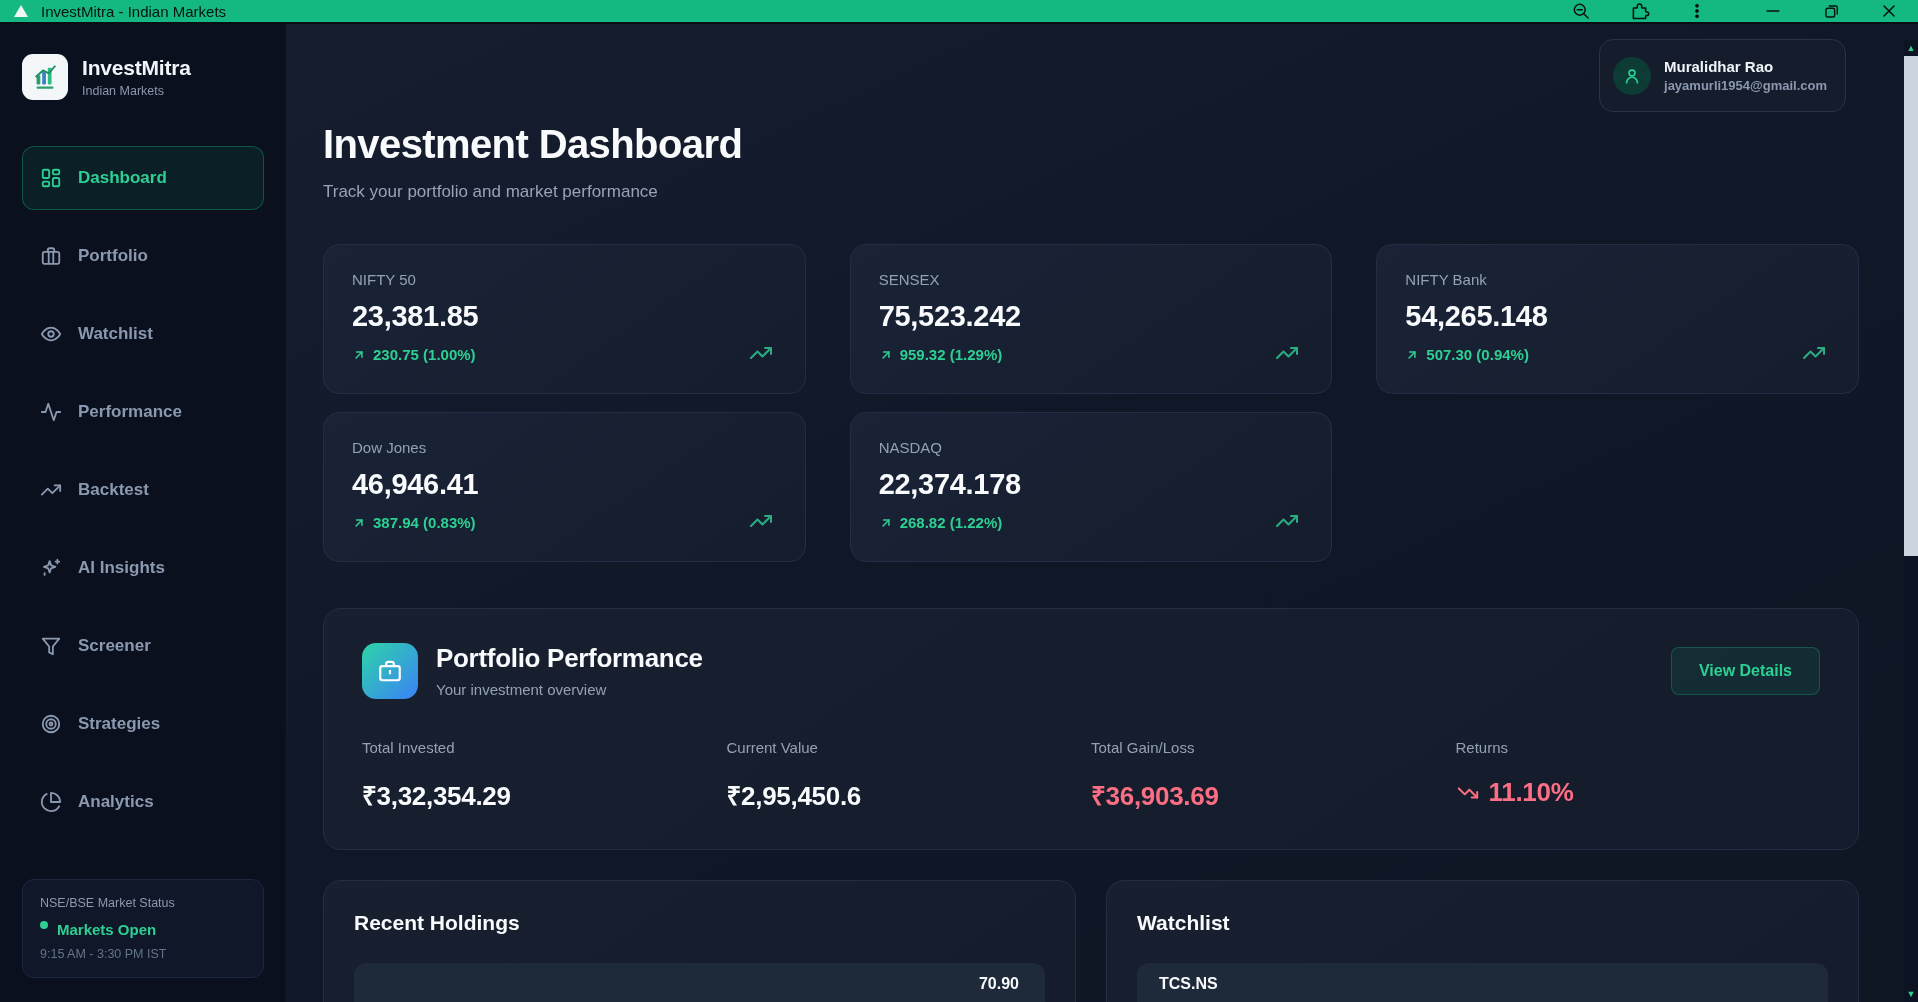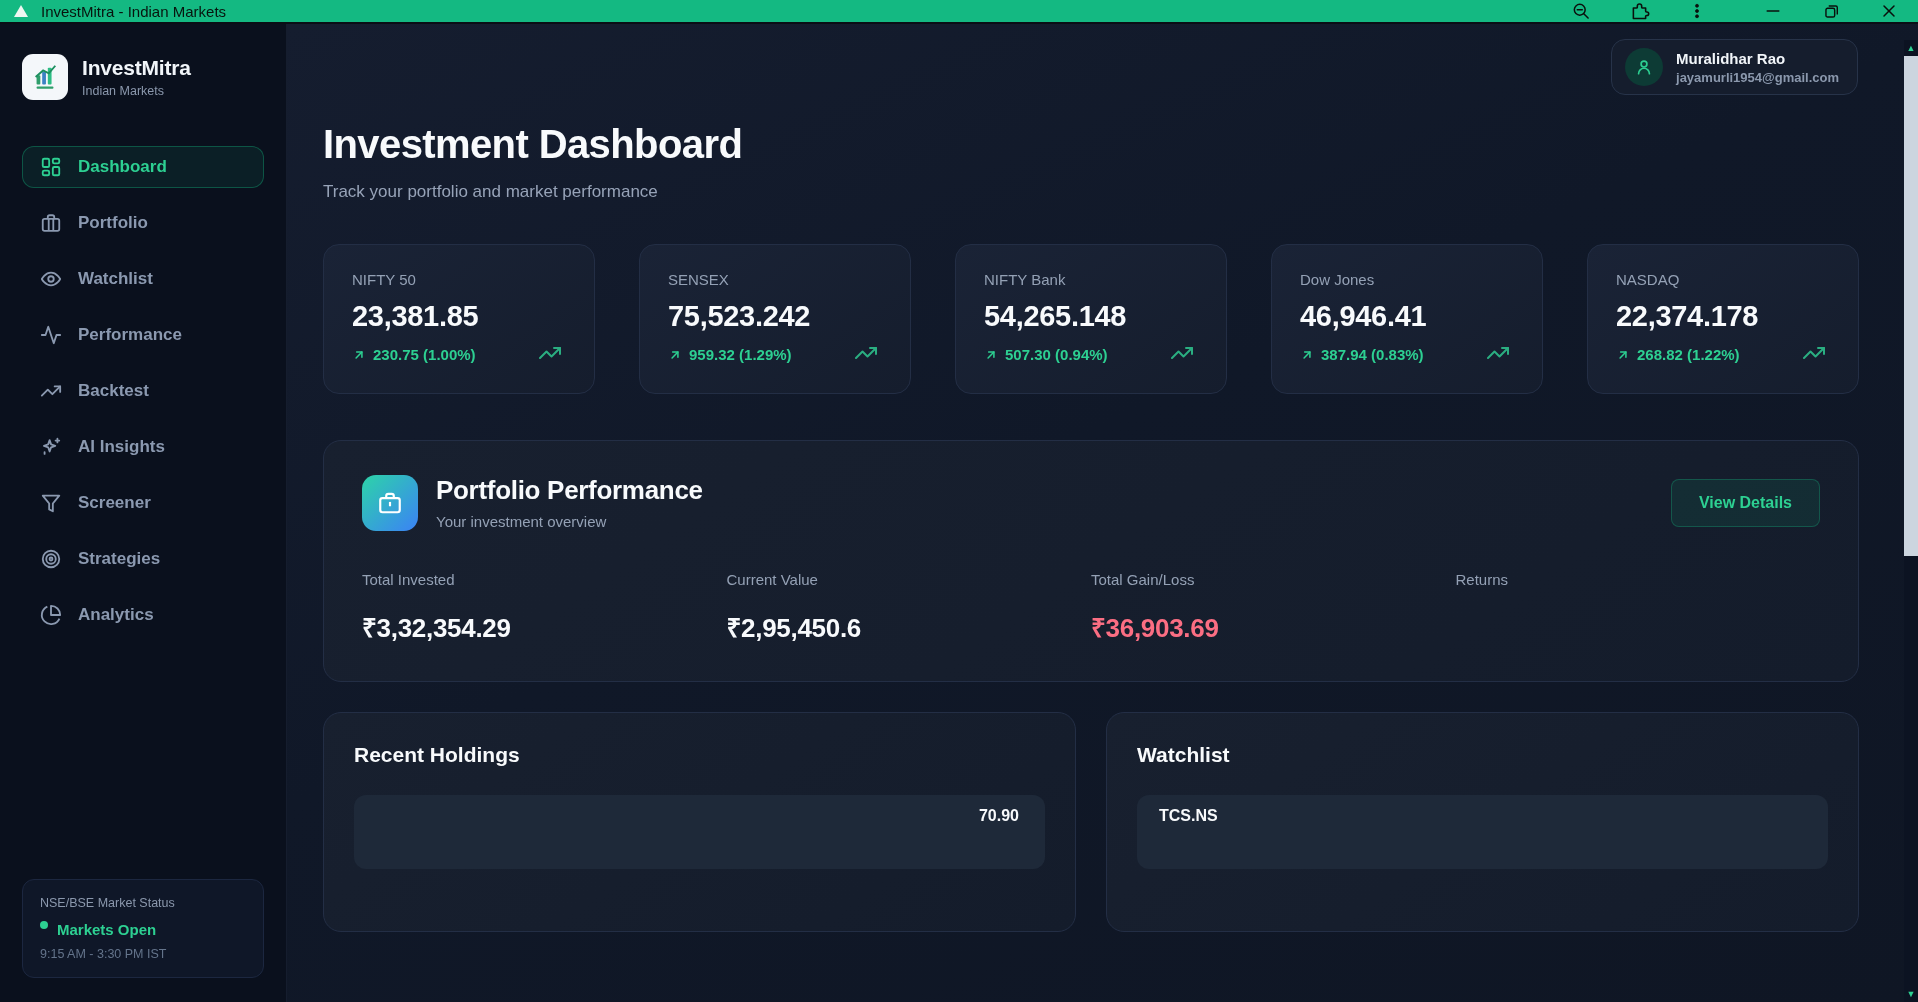--- a/index.html
+++ b/index.html
@@ -22,50 +22,50 @@
 
   
   .sidebar { width:287px; flex:0 0 287px; background:#0a101d; padding:30px 22px;
              position:relative; border-right:1px solid #151d2e; }
   .brand { display:flex; align-items:center; gap:14px; }
   .brand-logo { width:46px; height:46px; background:#f4f7fa; border-radius:11px;
                 display:flex; align-items:center; justify-content:center; }
   .brand-name { font-size:21px; font-weight:800; color:#f1f5f9; letter-spacing:-0.2px; }
   .brand-sub { font-size:12.5px; color:#8b98ad; margin-top:4px; }
   .nav { margin-top:46px; display:flex; flex-direction:column; gap:14px; }
-  .nav-item { height:42px; display:flex; align-items:center; gap:16px; padding:0 17px;
+  .nav-item { height:64px; display:flex; align-items:center; gap:16px; padding:0 17px;
               border-radius:12px; border:1px solid transparent; color:#8b99b0;
               font-size:17px; font-weight:600; cursor:pointer; }
   .nav-item svg { flex:0 0 auto; }
   .nav-item.active { background:rgba(20,185,130,0.09); border-color:rgba(20,185,130,0.35);
                      color:#2dd092; }
   .market-status { position:absolute; left:22px; right:22px; bottom:24px; background:#0f1728;
                    border:1px solid #1c2740; border-radius:12px; padding:16px 17px; }
   .ms-title { font-size:12.5px; color:#8b98ad; }
   .ms-status { margin-top:11px; display:flex; gap:9px;
                color:#2dd092; font-size:15px; font-weight:700; }
   .ms-dot { width:8px; height:8px; border-radius:50%; background:#2dd092; }
   .ms-hours { margin-top:9px; font-size:12.5px; color:#64748b; }
 
   
   .main { flex:1; position:relative; min-width:0;
           background:linear-gradient(155deg,#151d2f 0%, #101828 45%, #0f1624 100%); }
-  .user-card { position:absolute; top:15px; right:60px; height:56px; display:flex;
+  .user-card { position:absolute; top:15px; right:72px; height:73px; display:flex;
                align-items:center; gap:13px; padding:0 18px 0 13px;
                background:rgba(22,30,46,0.85); border:1px solid #273349; border-radius:14px; }
   .avatar { width:38px; height:38px; border-radius:50%; background:#0d3b35;
             display:flex; align-items:center; justify-content:center; }
   .user-name { font-size:15px; font-weight:700; color:#f1f5f9; }
   .user-email { font-size:13px; color:#8b98ad; margin-top:3px;font-weight:bold; }
 
   .content { padding:98px 59px 0 36px; }
   .page-title { font-size:40px; font-weight:800; color:#f8fafc; letter-spacing:-0.6px; }
   .page-sub { margin-top:15px; font-size:17px; color:#97a3b8; }
 
-  .indices { margin-top:42px; display:grid; grid-template-columns:repeat(5,1fr); gap:18px 44px; }
+  .indices { margin-top:42px; display:grid; grid-template-columns:repeat(3,1fr); gap:18px 44px; }
   .index-card { height:150px; background:linear-gradient(145deg,#1a2336,#151d2d);
                 border:1px solid #232e45; border-radius:16px; padding:26px 28px;
                 position:relative; cursor:pointer; }
   .idx-name { font-size:15px; color:#94a1b5; }
   .idx-value { margin-top:12px; font-size:29px; font-weight:800; color:#f8fafc; letter-spacing:-0.3px; }
   .idx-change { margin-top:13px; display:flex; align-items:center; gap:7px;
                 color:#2dd092; font-size:15px; font-weight:700; }
   .idx-trend { position:absolute; right:26px; bottom:28px; color:#2dbe8a; opacity:0.9; }
 
   .portfolio { margin-top:46px; background:linear-gradient(145deg,#18202f,#141c2b);
@@ -380,20 +380,27 @@
             <div>
               <div class="stat-label">Current Value</div>
               <div class="stat-value">₹2,95,450.6</div>
             </div>
             <div>
               <div class="stat-label">Total Gain/Loss</div>
               <div class="stat-value loss">₹36,903.69</div>
             </div>
             <div>
               <div class="stat-label">Returns</div>
+              <div class="stat-value loss">
+                <svg width="24" height="22" viewBox="0 0 24 24" fill="none" stroke="currentColor" stroke-width="2.2" stroke-linecap="round" stroke-linejoin="round">
+                    <polyline points="2 7 8.5 13.5 13.5 8.5 22 17"></polyline>
+                    <polyline points="16 17 22 17 22 11"></polyline>
+                  </svg>
+                <span>11.10%</span>
+              </div>
             </div>
           </div>
         </div>
 
         <div class="bottom">
           <div class="panel">
             <div class="panel-title">Recent Holdings</div>
             <div class="panel-row">
               <span></span>
               <span>70.90</span>

